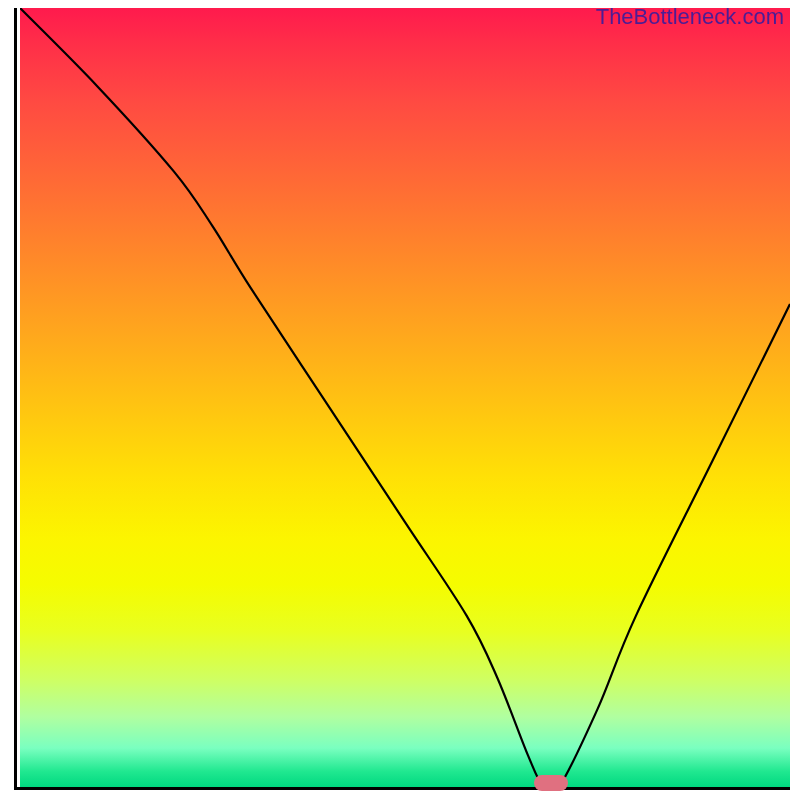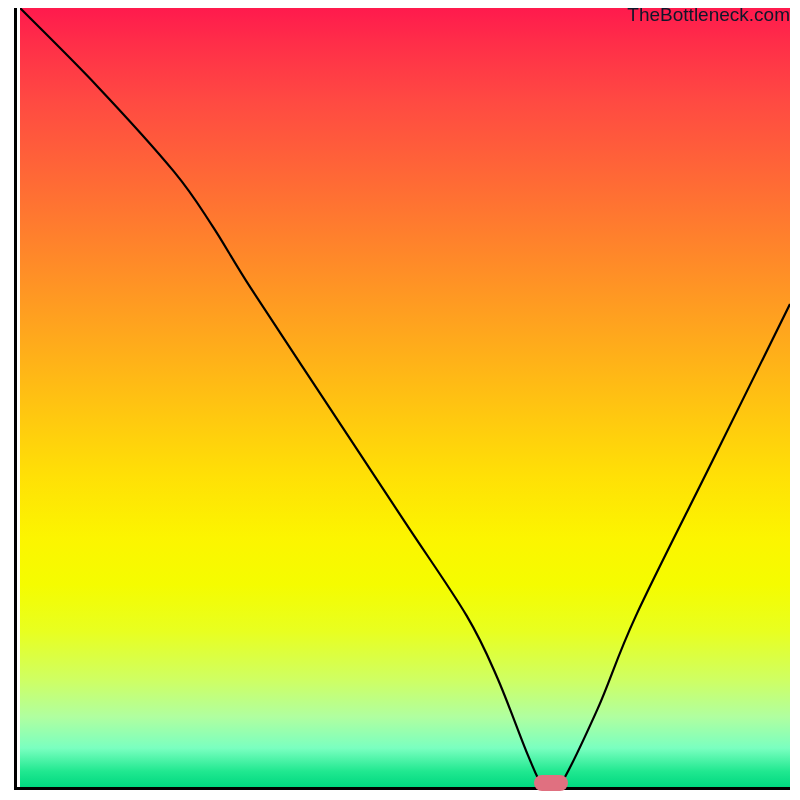--- a/index.html
+++ b/index.html
@@ -7,24 +7,24 @@
     padding: 0;
     width: 800px;
     height: 800px;
     background: #ffffff;
     font-family: Arial, sans-serif;
     position: relative;
   }
   .watermark {
     position: absolute;
     top: 4px;
-    right: 10px;
-    font-size: 19px;
+    right: 16px;
+    font-size: 22px;
     font-weight: 500;
-    color: #0f172a;
+    color: #4c1d95;
     z-index: 10;
   }
   .plot-area {
     position: absolute;
     left: 14px;
     top: 8px;
     width: 776px;
     height: 782px;
     border-left: 3px solid #000;
     border-bottom: 3px solid #000;

